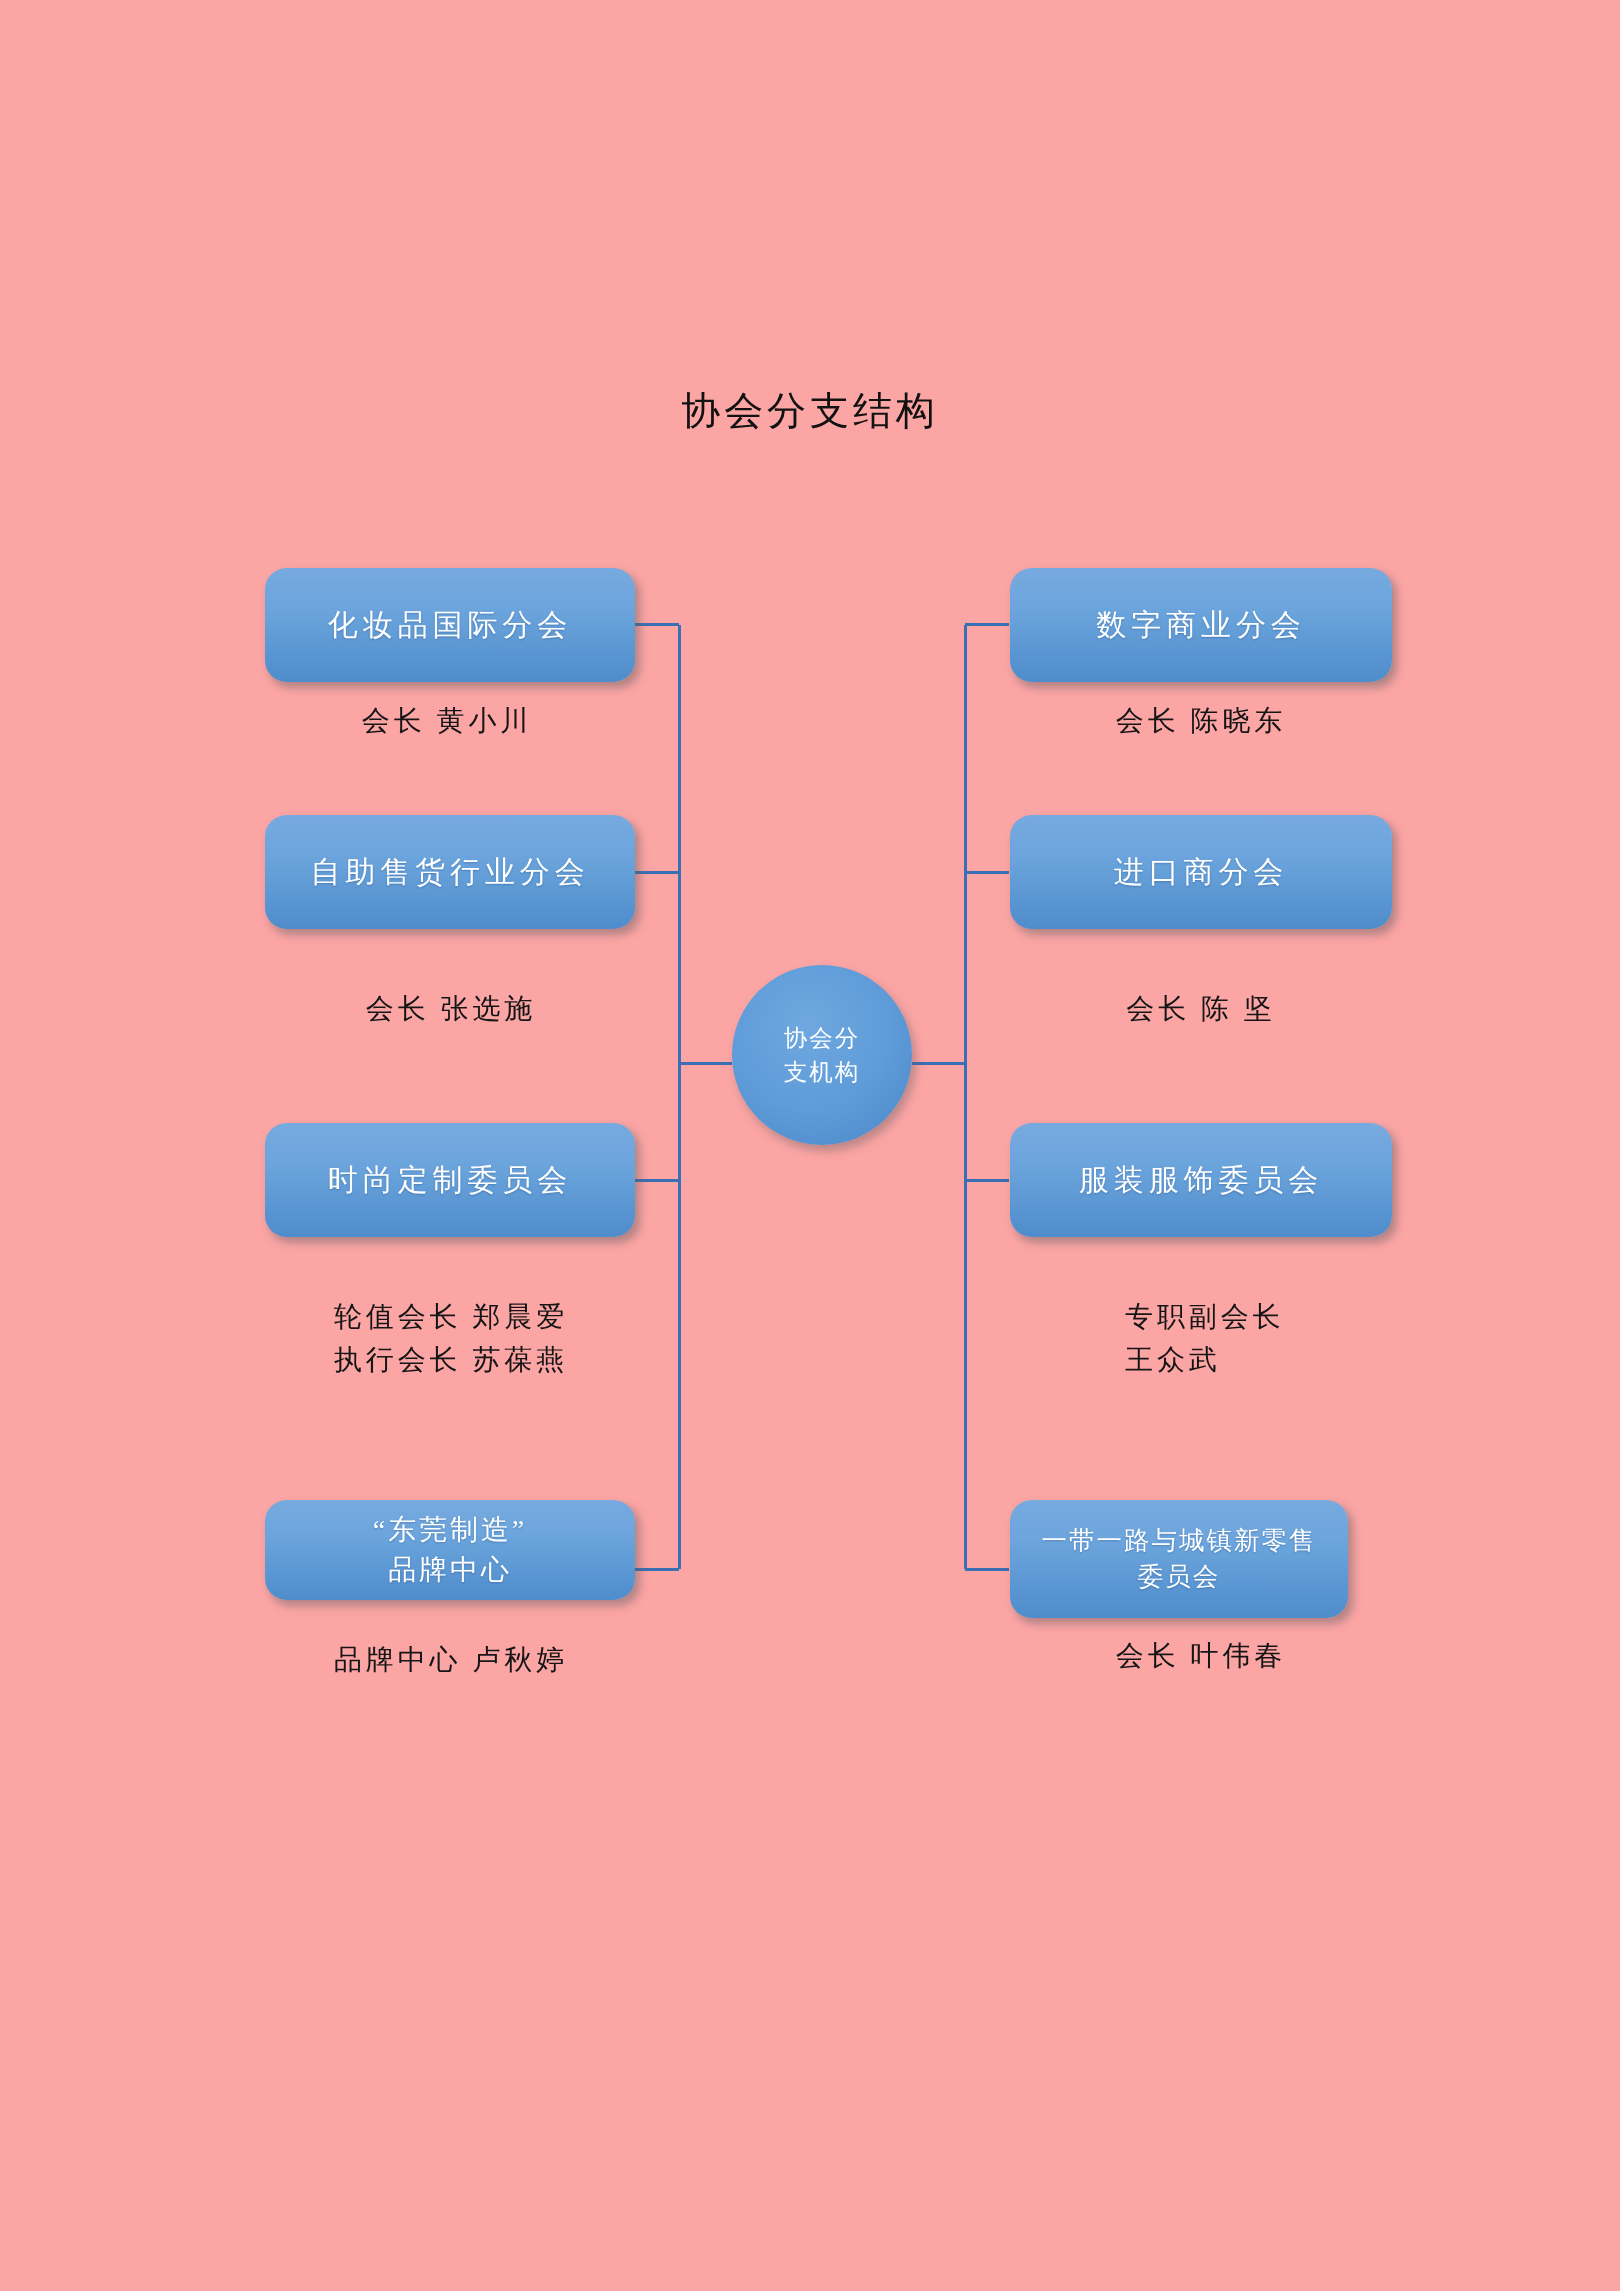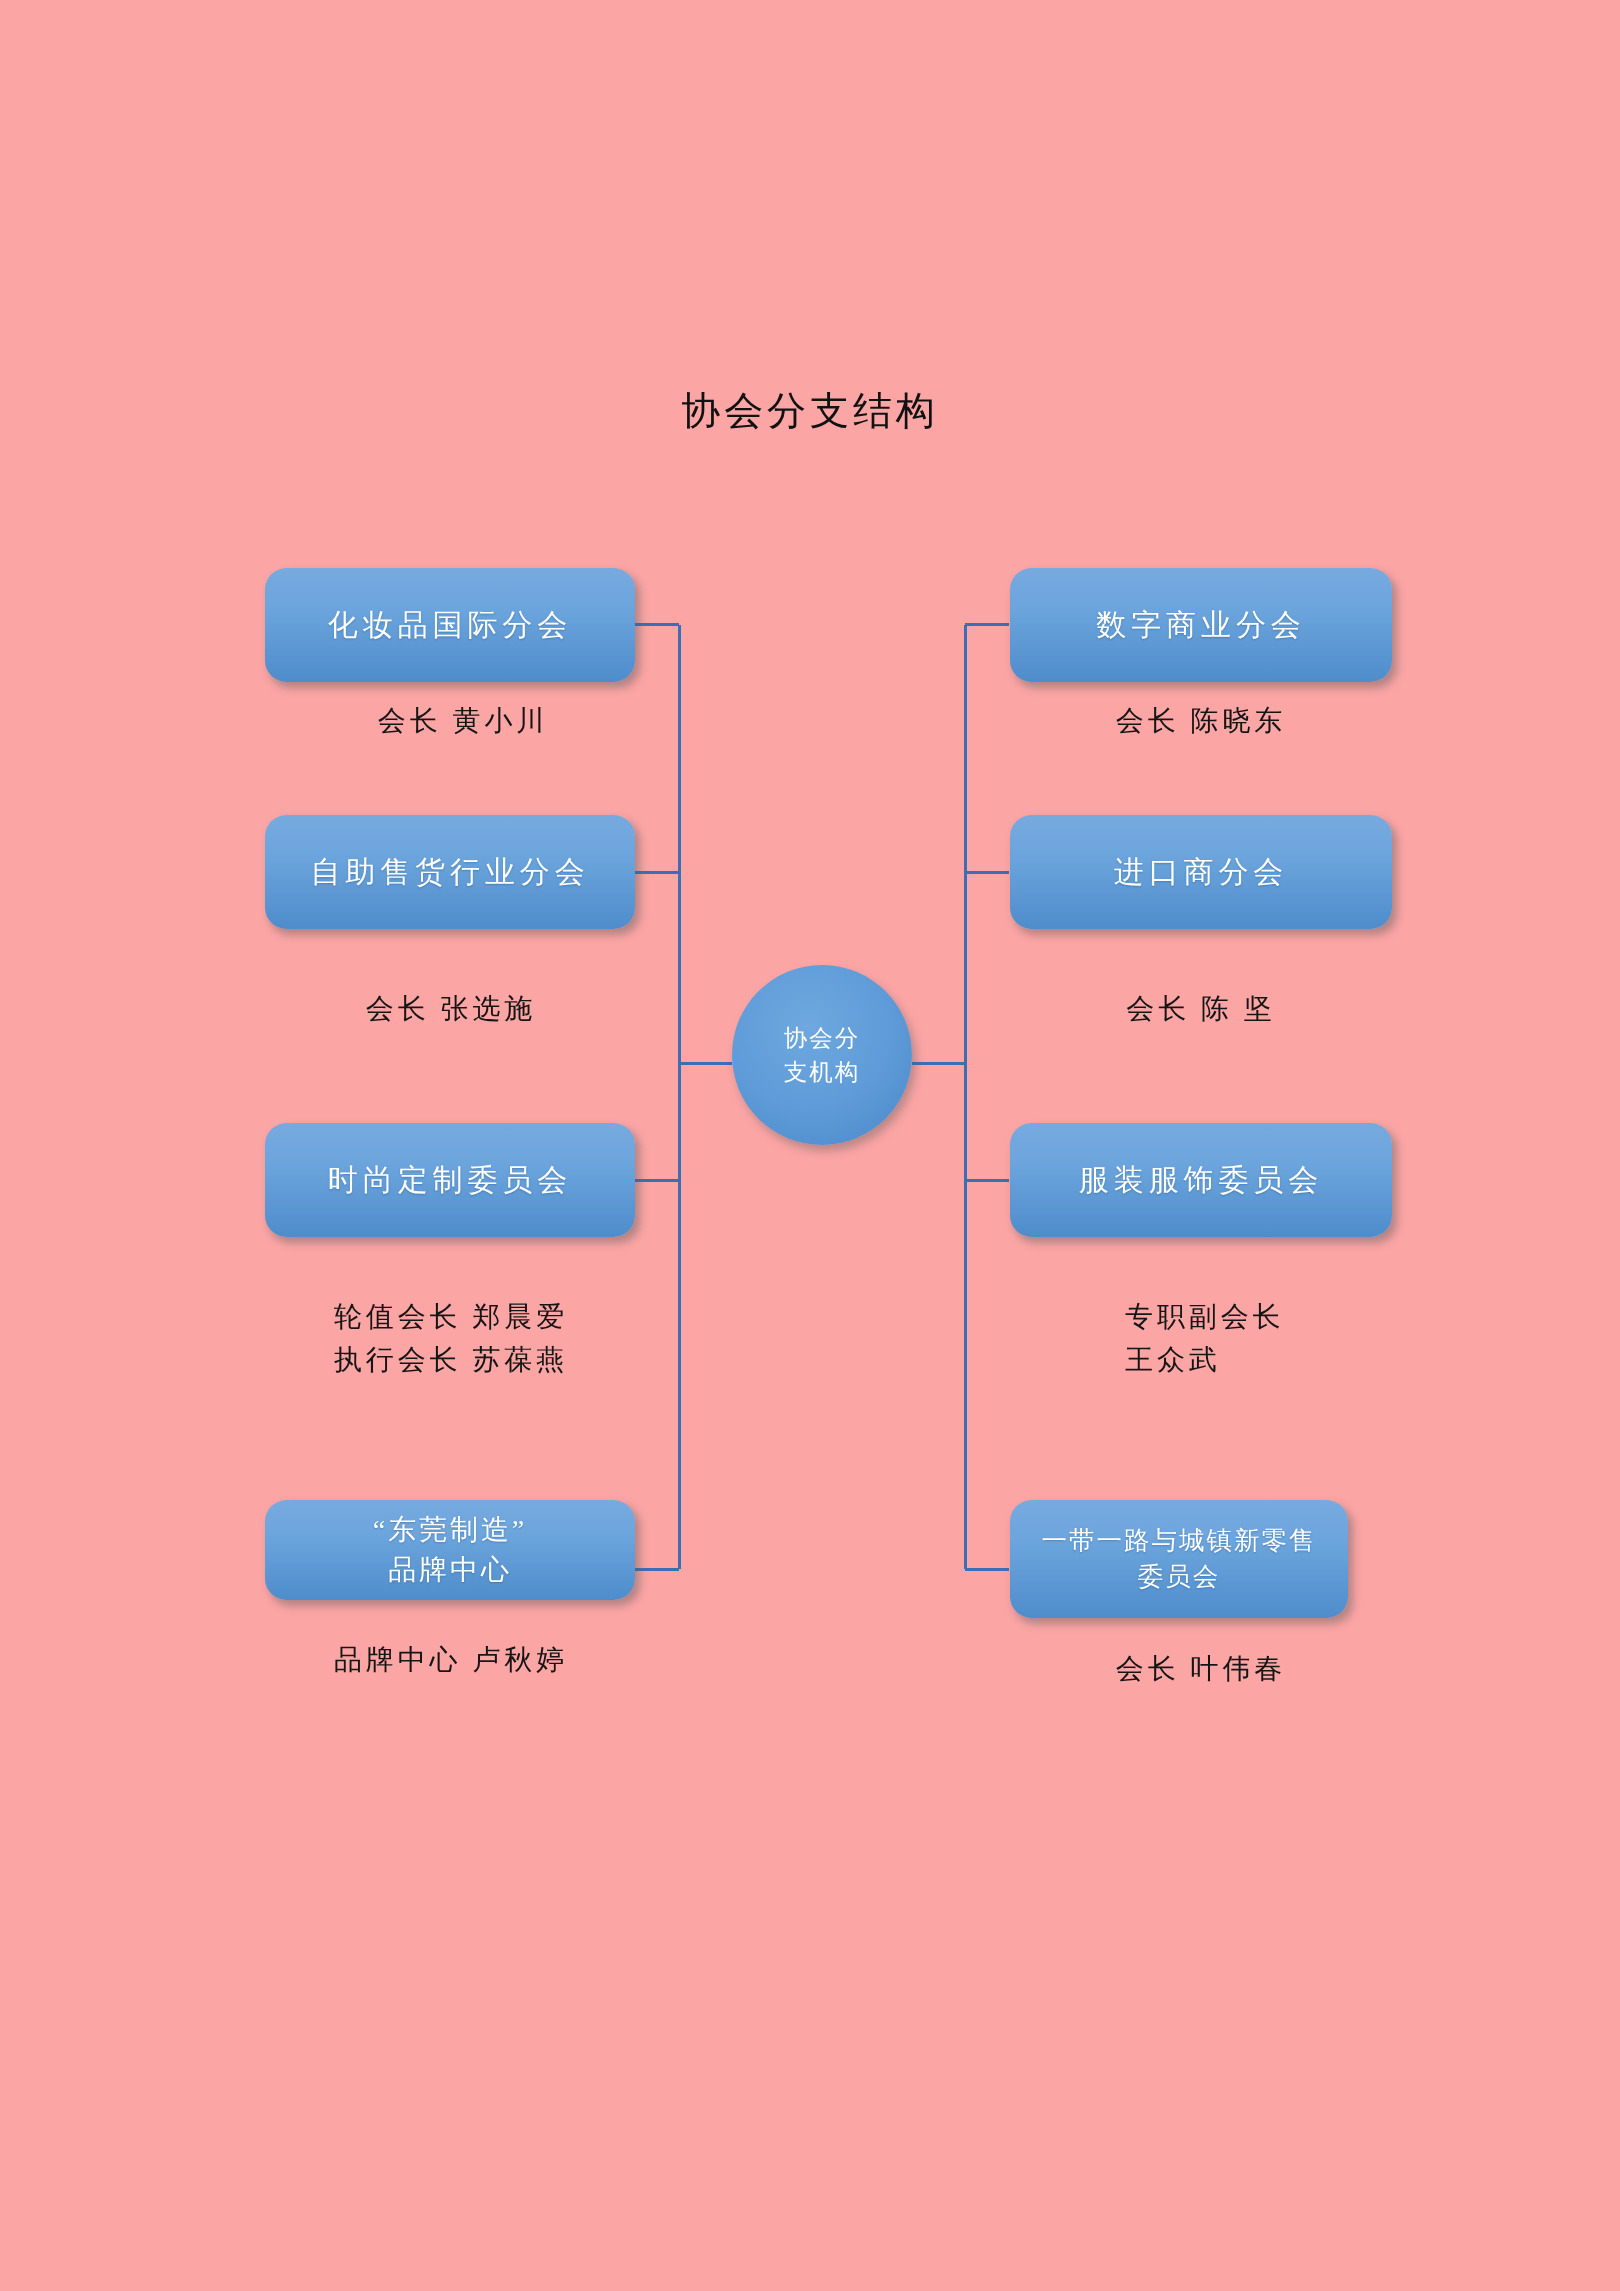--- a/index.html
+++ b/index.html
@@ -132,21 +132,21 @@
       <path d="M 985 637 L 1030 637"></path>
       <path d="M 985 890 L 1030 890"></path>
       <path d="M 985 1204 L 1030 1204"></path>
       <path d="M 985 1601 L 1030 1601"></path>
 
       <path d="M 931 1085 L 985 1085"></path>
     </g>
   </svg>
 
   <div class="node" style="left:265px; top:568px; width:370px; height:114px;">化妆品国际分会</div>
-  <div class="caption" style="left:267px; top:700px; width:392px;text-align:center;">会长  黄小川</div>
+  <div class="caption" style="left:251px; top:700px; width:392px;text-align:center;">会长  黄小川</div>
 
   <div class="node" style="left:265px; top:815px; width:370px; height:114px;">自助售货行业分会</div>
   <div class="caption" style="left:255px; top:988px; width:392px;">会长  张选施</div>
 
   <div class="node" style="left:265px; top:1123px; width:370px; height:114px;">时尚定制委员会</div>
   <div class="caption" style="left:255px; top:1296px; width:392px;">轮值会长  郑晨爱
 执行会长  苏葆燕</div>
 
   <div class="node two-line" style="left:265px; top:1500px; width:370px; height:100px;">“东莞制造”
 品牌中心</div>
@@ -160,16 +160,16 @@
 
   <div class="node" style="left:1010px; top:815px; width:382px; height:114px;">进口商分会</div>
   <div class="caption" style="left:1005px; top:988px; width:392px;">会长  陈  坚</div>
 
   <div class="node" style="left:1010px; top:1123px; width:382px; height:114px;">服装服饰委员会</div>
   <div class="caption align-left" style="left:1125px; top:1296px; width:314px;">专职副会长
 王众武</div>
 
   <div class="node small-text" style="left:1010px; top:1500px; width:338px; height:118px;">一带一路与城镇新零售
 委员会</div>
-  <div class="caption" style="left:1005px; top:1635px; width:392px;margin-top:13px;">会长  叶伟春</div>
+  <div class="caption" style="left:1005px; top:1635px; width:392px;">会长  叶伟春</div>
 
 </div>
 
 
 </body></html>

